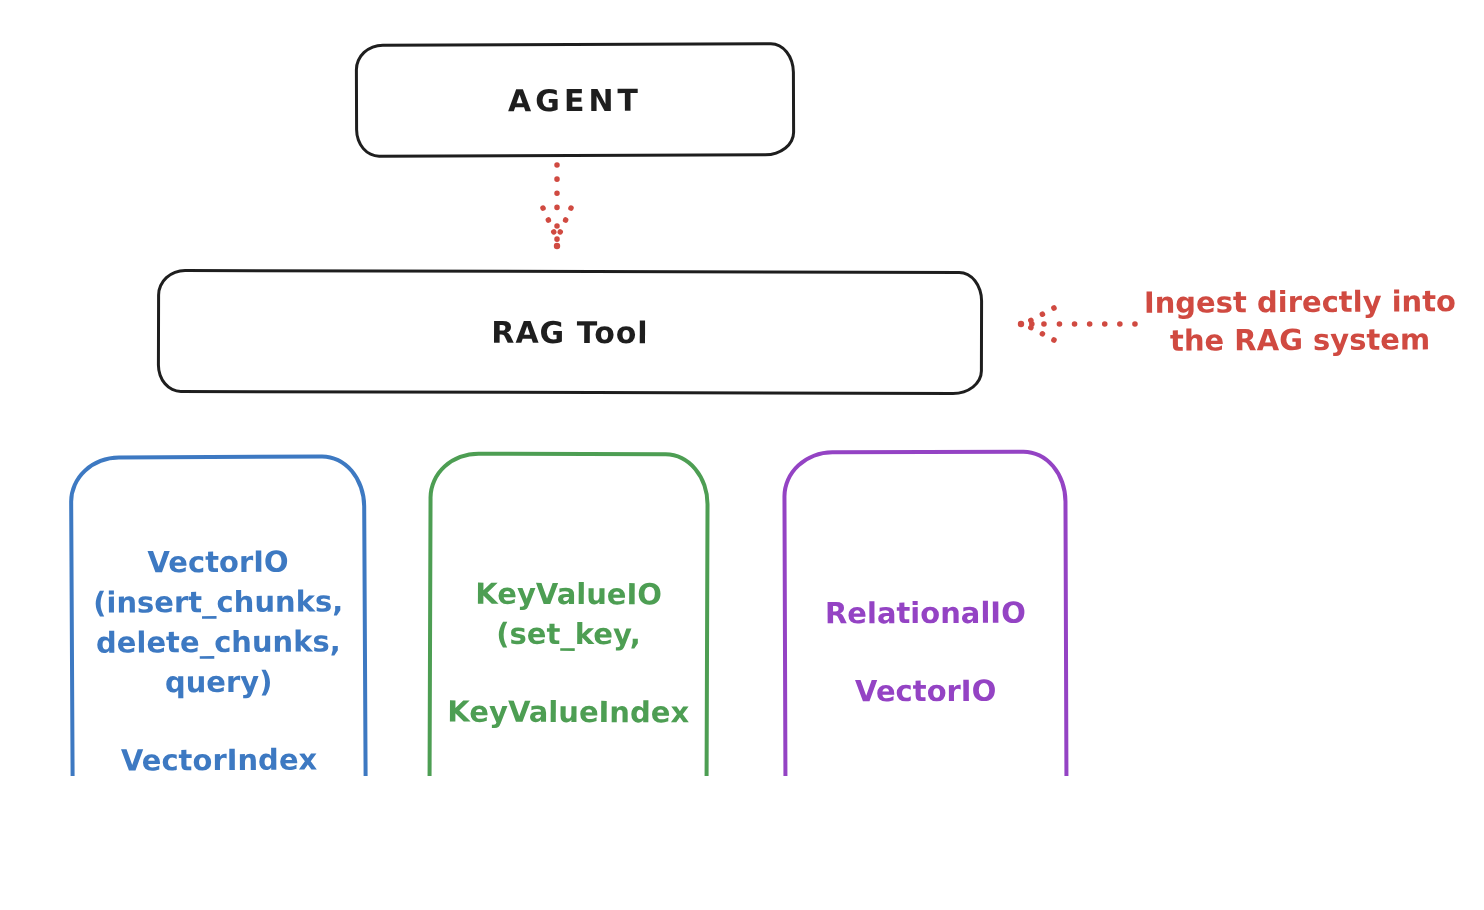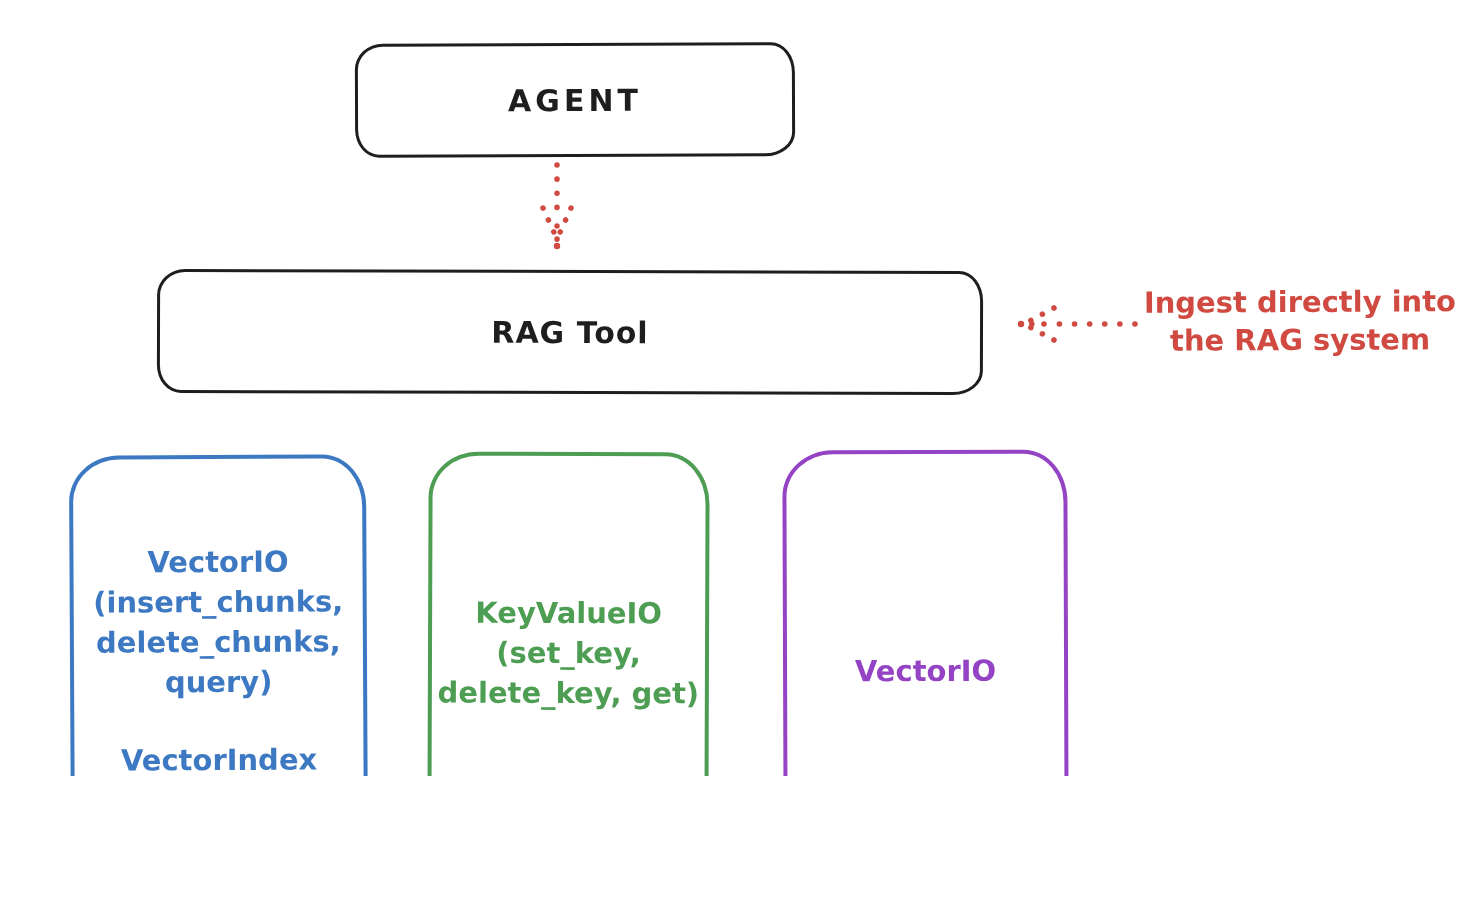--- a/index.html
+++ b/index.html
@@ -133,23 +133,24 @@
       <span>delete_chunks,</span>
       <span>query)</span>
     </div>
     <div class="io-index">VectorIndex</div>
   </div>
 
   <div id="keyvalueio-box" class="io-box">
     <div class="io-lines">
       <span>KeyValueIO</span>
       <span>(set_key,</span>
-      <span>delete_key, get)</span>
     </div>
+    <div class="io-index">KeyValueIndex</div>
   </div>
 
   <div id="relationalio-box" class="io-box">
     <div class="io-lines">
+      <span>RelationalIO</span>
     </div>
     <div class="io-index">VectorIO</div>
   </div>
 
 </div>
 
 </body></html>

